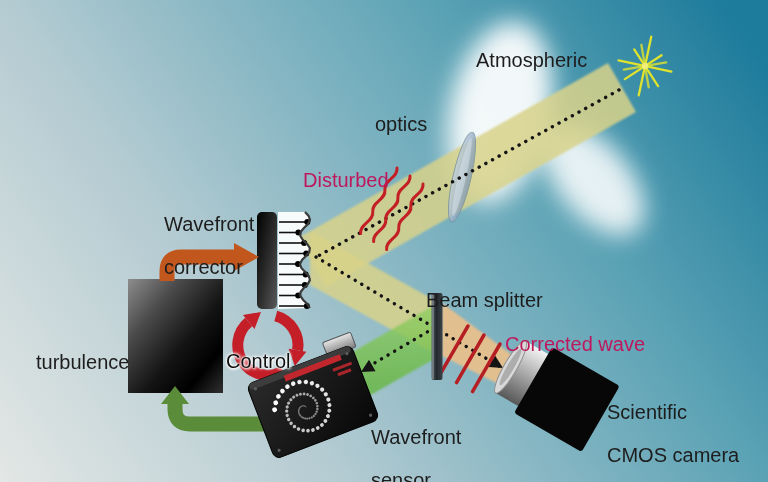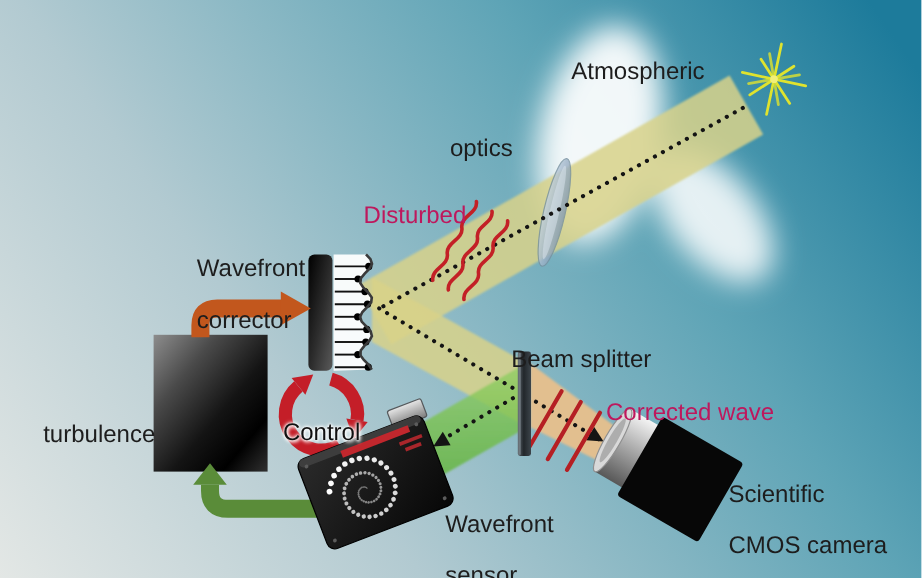--- a/index.html
+++ b/index.html
@@ -5,21 +5,21 @@
   html,body{margin:0;padding:0;}
   body{width:768px;height:482px;overflow:hidden;position:relative;
        font-family:"Liberation Sans",sans-serif;}
   .bg{position:absolute;inset:0;
       background:linear-gradient(55deg,#e3e7e5 0%,#b2cad1 32%,#5ea4b6 68%,#1d7b9b 96%);}
   svg.scene{position:absolute;left:0;top:0;}
   .lbl{position:absolute;font-size:20px;line-height:23px;color:#1d1d1d;
        white-space:nowrap;z-index:5;}
   .lbl .l{display:block;margin-top:20px;}
   .red{color:#be185d;}
-  .glow{color:#101010;text-align:center;font-size:20px;
+  .glow{color:#101010;font-size:20px;
         text-shadow:0 0 2px #fff,0 0 3px #fff,0 0 4px #fff,1px 1px 3px #fff;}
 </style>
 </head>
 <body>
 
 <div class="bg"></div>
 
 <svg class="scene" width="768" height="482" viewBox="0 0 768 482">
   <defs>
     <filter id="cloudBlur" x="-60%" y="-60%" width="220%" height="220%">

